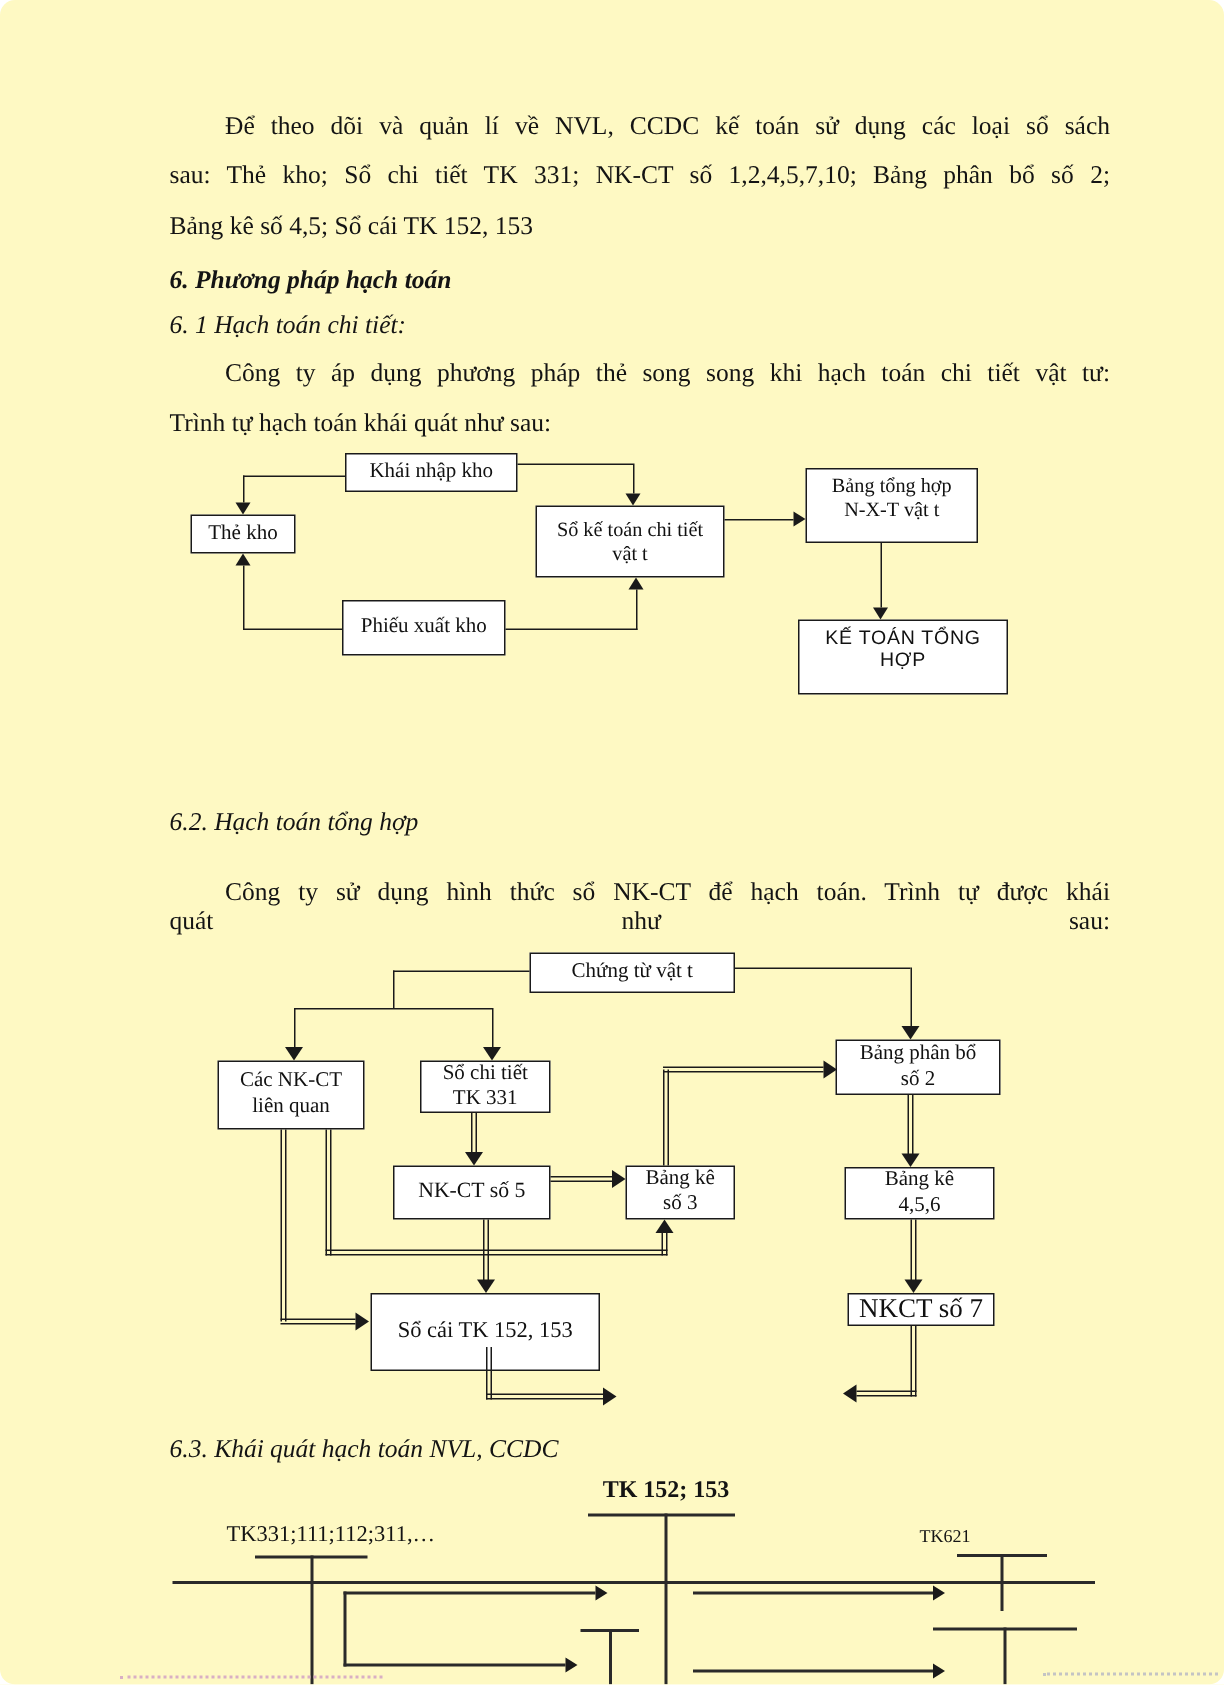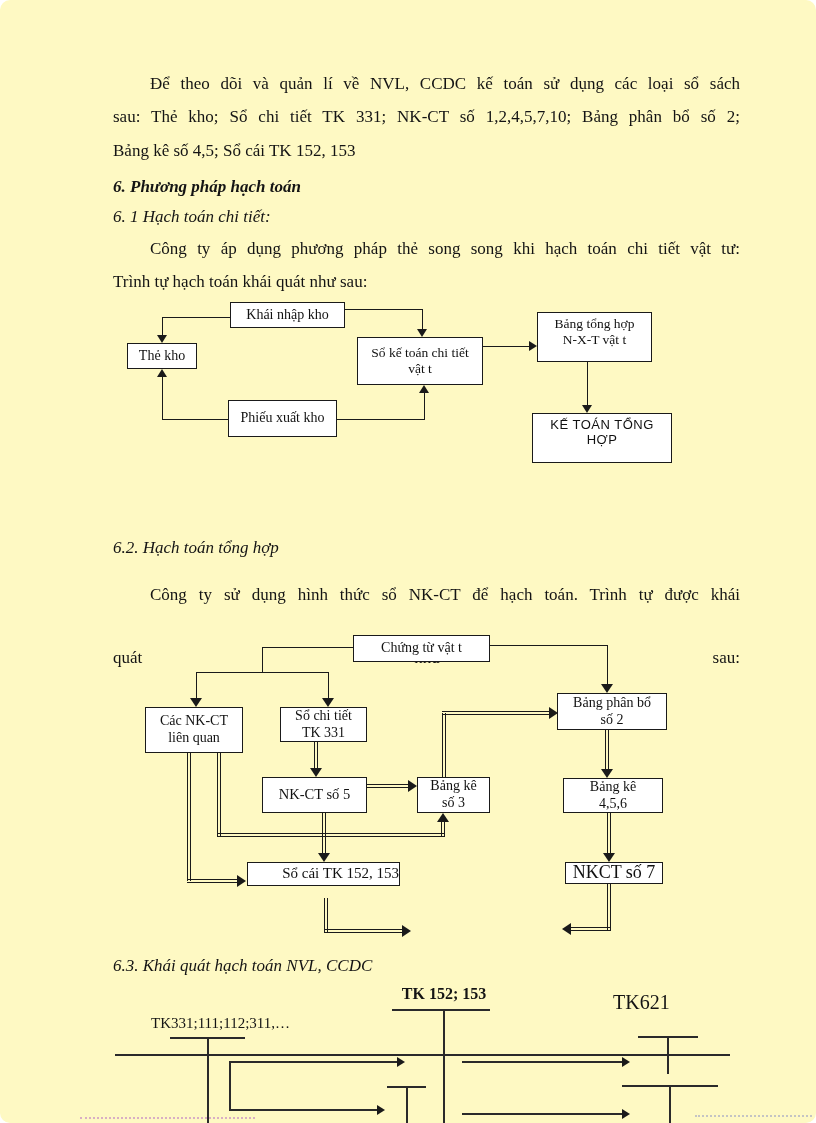--- a/index.html
+++ b/index.html
@@ -6,21 +6,21 @@
   .page {
     position:relative; width:816px; height:1123px; background:#fef9c3;
     font-family:"Liberation Serif","DejaVu Serif",serif; color:#141414;
     overflow:hidden;
     border-radius:10px;
   }
   .line { position:absolute; font-size:17px; white-space:nowrap; color:#141414; }
   .just { white-space:normal; text-align:justify; text-align-last:justify; }
   .it   { font-style:italic; }
   .bold { font-weight:bold; }
-  .spread { position:absolute; display:flex; justify-content:space-between; font-size:17px;margin-top:44px; }
+  .spread { position:absolute; display:flex; justify-content:space-between; font-size:17px; }
 
   .box {
     position:absolute; border:1px solid #1a1a1a; background:#fff;
     display:flex; flex-direction:column; align-items:center; justify-content:center;
     text-align:center; font-size:13.5px; line-height:1.18; color:#111;
     box-sizing:border-box;
   }
   .box.topalign { justify-content:flex-start; padding-top:3px; }
   .sans { font-family:"Liberation Sans","DejaVu Sans",sans-serif; font-size:13px; letter-spacing:0.5px; }
 
@@ -129,21 +129,21 @@
     <span>NK-CT số 5</span>
   </div>
   <div class="box" style="left:417px; top:777px; width:73px; height:36px; font-size:14px;">
     <span>Bảng kê</span>
     <span>số 3</span>
   </div>
   <div class="box" style="left:563px; top:778px; width:100px; height:35px; font-size:14px;">
     <span>Bảng kê</span>
     <span>4,5,6</span>
   </div>
-  <div class="box" style="left:247px; top:862px; width:153px; height:24px; font-size:15px;align-items:flex-end;">
+  <div class="box" style="left:247px; top:862px; width:153px; height:52px; font-size:15px;">
     <span>Sổ cái TK 152, 153</span>
   </div>
   <div class="box" style="left:565px; top:862px; width:98px; height:22px; font-size:18px;">
     <span>NKCT số 7</span>
   </div>
 
   <div class="hl" style="left:262px; top:647px; width:91px;"></div>
   <div class="vl" style="left:262px; top:647px; height:25px;"></div>
   <div class="hl" style="left:196px; top:672px; width:132px;"></div>
   <div class="vl" style="left:196px; top:672px; height:26px;"></div>
@@ -194,21 +194,21 @@
   <div class="line it" style="left:113px; top:956px;">6.3. Khái quát hạch toán NVL, CCDC</div>
 
   <div class="line bold" style="left:384px; top:985px; width:120px; text-align:center; font-size:16px;">TK 152; 153</div>
   <div class="hl2" style="left:392px; top:1009px; width:98px;"></div>
   <div class="vl2" style="left:443px; top:1009px; height:114px;"></div>
 
   <div class="line" style="left:151px; top:1015px; font-size:15px;">TK331;111;112;311,…</div>
   <div class="hl2" style="left:170px; top:1037px; width:75px;"></div>
   <div class="vl2" style="left:207px; top:1037px; height:86px;"></div>
 
-  <div class="line" style="left:613px; top:991px; font-size:20px;">TK621</div>
+  <div class="line" style="left:613px; top:1017px; font-size:12px;">TK621</div>
   <div class="hl2" style="left:638px; top:1036px; width:60px;"></div>
   <div class="vl2" style="left:667px; top:1036px; height:38px;"></div>
 
   <div class="hl2" style="left:115px; top:1054px; width:615px;"></div>
 
   <div class="vl2" style="left:229px; top:1061px; height:50px;"></div>
   <div class="hl2" style="left:229px; top:1061px; width:168px;"></div>
   <div class="tri t-sr" style="left:397px; top:1057px;"></div>
   <div class="hl2" style="left:229px; top:1109px; width:148px;"></div>
   <div class="tri t-sr" style="left:377px; top:1105px;"></div>

